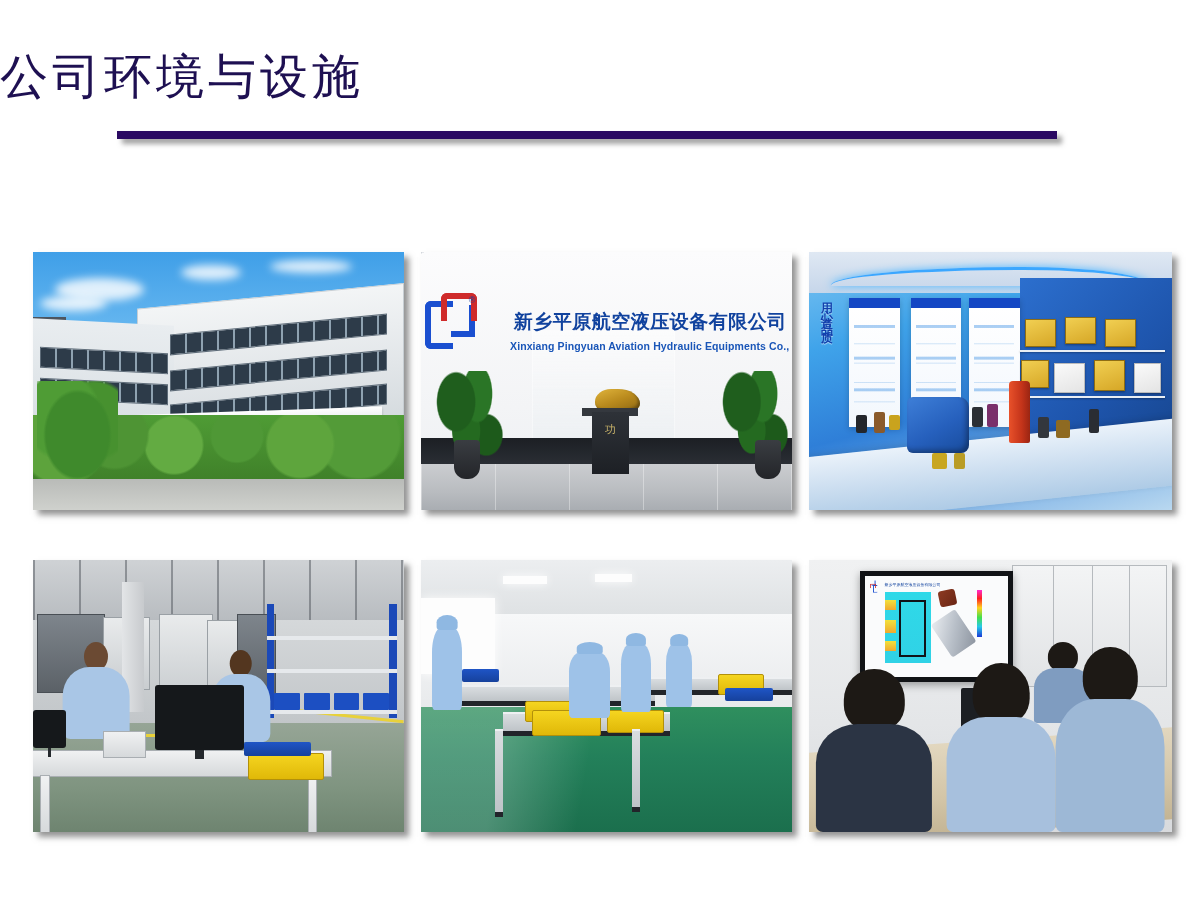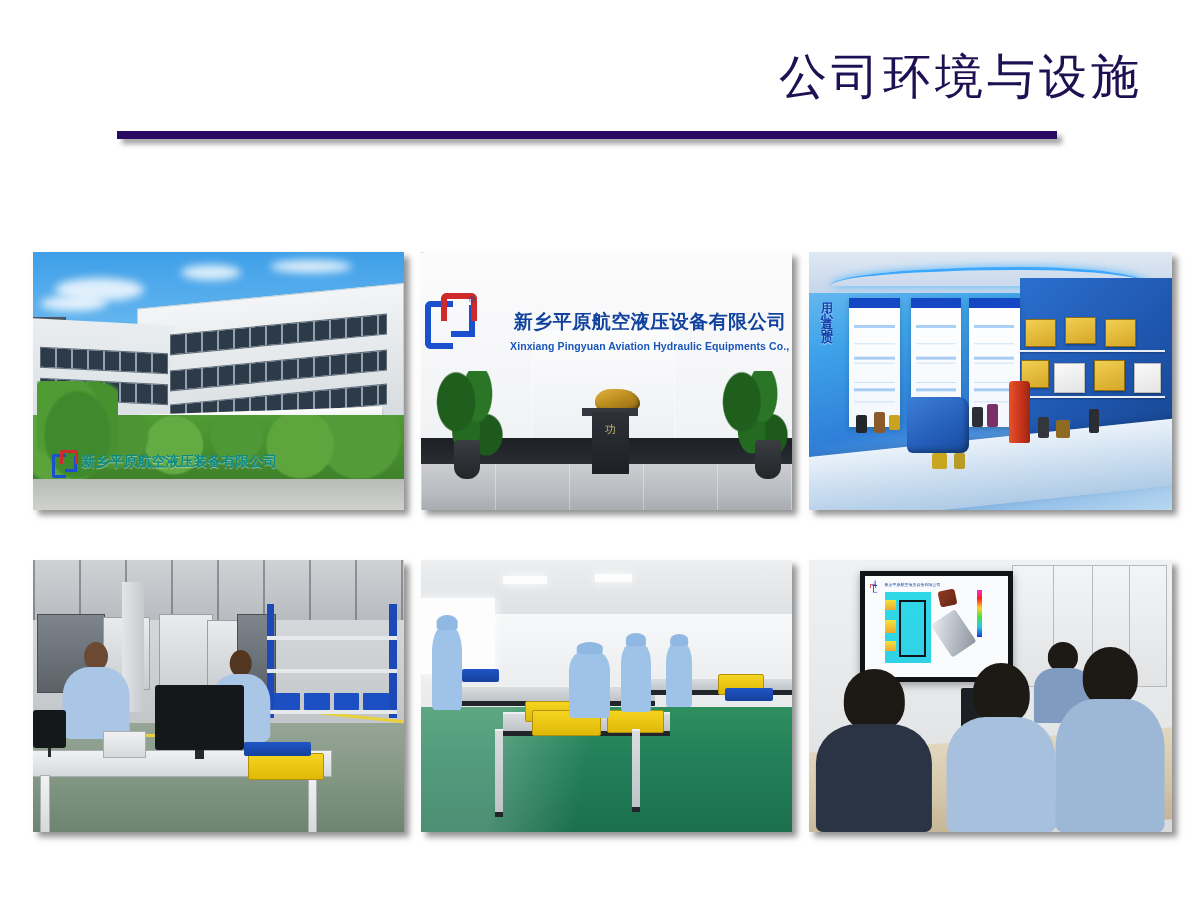--- a/index.html
+++ b/index.html
@@ -15,21 +15,21 @@
     overflow: hidden;
     font-family: "Liberation Sans", "DejaVu Sans", sans-serif;
   }
 
   
   #slide-title {
     position: absolute;
     left: 0;
     top: 46px;
     width: 1143px;
-    text-align: right;
+    text-align: left;
     font-family: "Liberation Serif", "DejaVu Serif", serif;
     font-size: 48px;
     line-height: 62px;
     letter-spacing: 4px;
     font-weight: 400;
     color: #1e1052;
     white-space: nowrap;
   }
 
   
@@ -497,26 +497,20 @@
 
       <div class="canopy"></div>
       <div class="canopy-leg" style="left:18%;"></div>
       <div class="canopy-leg" style="left:46%;"></div>
       <div class="canopy-leg" style="left:74%;"></div>
 
       <div class="hedge"></div>
       <div class="tree"></div>
       <div class="road"></div>
 
-      <div class="sign1">
-        <span class="logo-mark">
-            <i></i>
-          </span>
-        <span>新乡平原航空液压装备有限公司</span>
-      </div>
     </div>
 
   </div>
 
   <div class="photo">
     <div class="scene">
       <div class="marble"></div>
       <div class="glassref"></div>
 
       <div class="lobby-logo">

